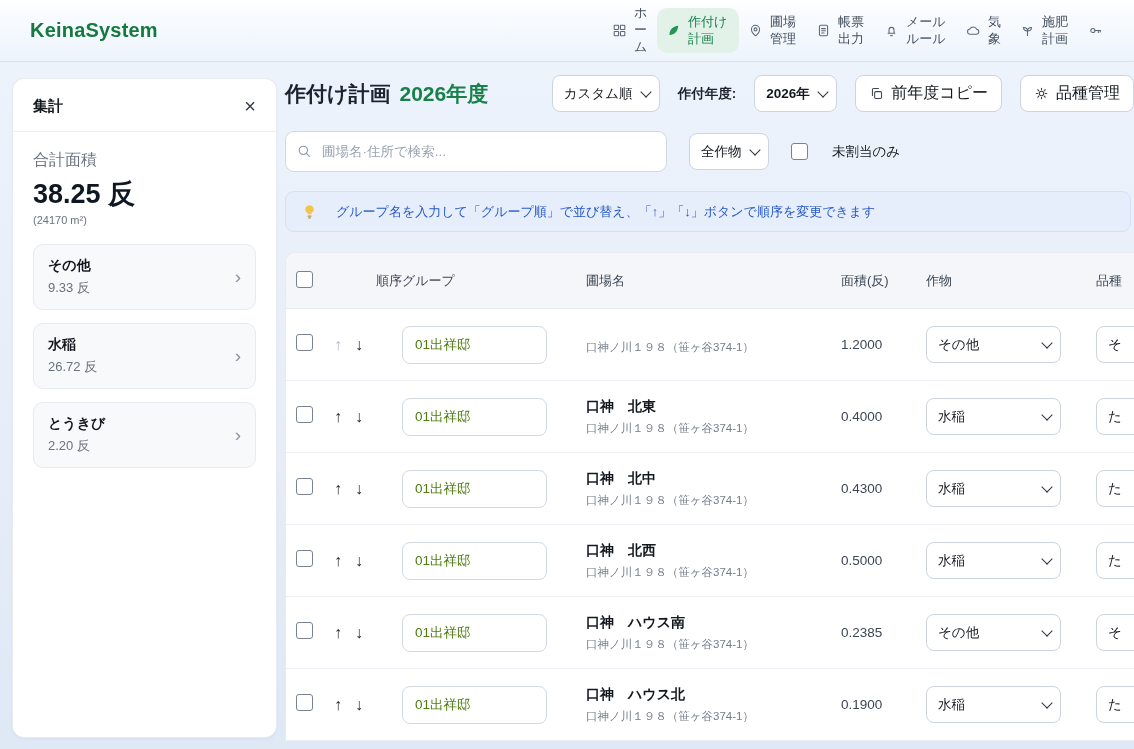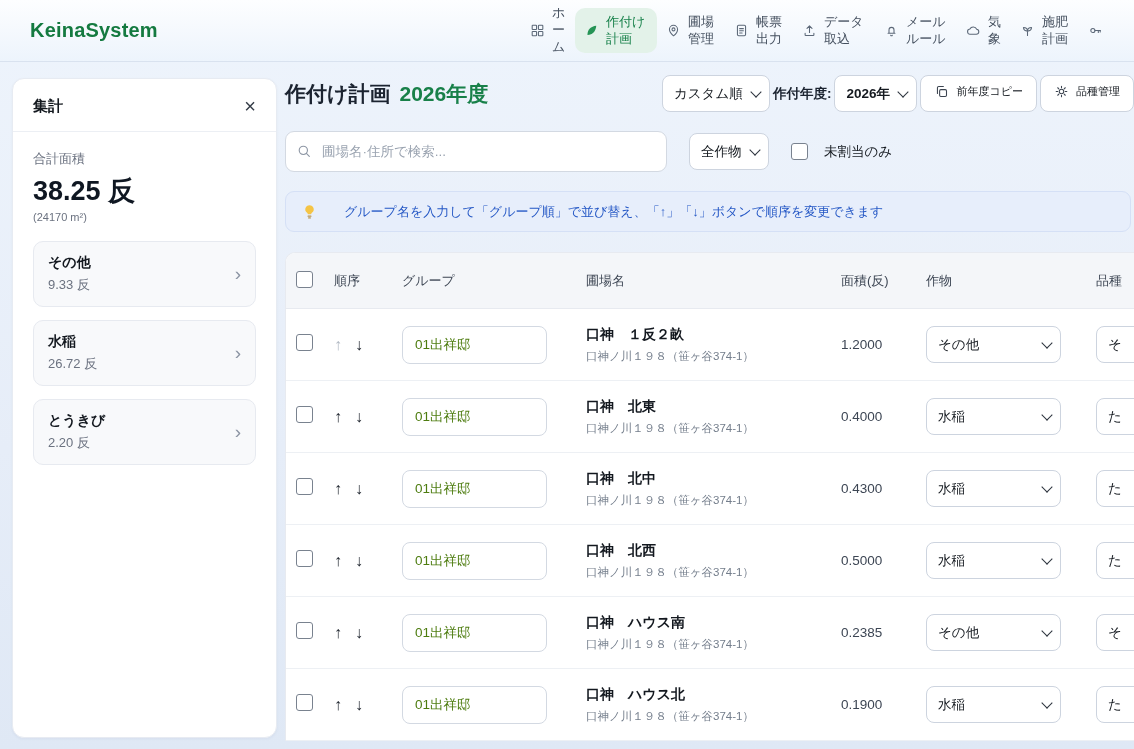--- a/index.html
+++ b/index.html
@@ -45,80 +45,80 @@
   .sidebar {
     position:absolute; left:12px; top:78px; width:265px; height:660px;
     background:#ffffff; border:1px solid #e7ebf2; border-radius:12px;
     box-shadow:0 1px 3px rgba(30,50,90,.05);
   }
   .sb-head { display:flex; align-items:center; justify-content:space-between;
              padding:17px 20px 15px; border-bottom:1px solid #eceff4; }
   .sb-title { font-size:15px; font-weight:bold; color:#14191f; }
   .sb-close { font-size:20px; color:#333b46; cursor:pointer; line-height:1; }
   .sb-body { padding:18px 20px; }
-  .sb-total-label { font-size:13px; color:#6b7280; }
+  .sb-total-label { font-size:16px; color:#6b7280; }
   .sb-total { font-size:27px; font-weight:bold; color:#0f1722; margin:5px 0 2px; }
   .sb-total-sub { font-size:11px; color:#6b7280; margin-bottom:18px; }
   .crop-card { background:#f8f9fb; border:1px solid #e7eaf0; border-radius:10px;
                padding:12px 14px; margin-bottom:13px; display:flex; align-items:center;
                justify-content:space-between; cursor:pointer; }
   .cc-name { font-size:14px; font-weight:bold; color:#13181f; }
   .cc-area { font-size:13px; color:#6b7280; margin-top:4px; }
   .cc-chev { font-size:19px; color:#8b94a3; }
 
   
   .main { position:absolute; left:285px; top:62px; width:960px; }
   .title-row { width:849px; display:flex; align-items:center; margin-top:13px; }
   .page-title { font-size:21px; font-weight:bold; color:#1b2330; }
   .page-year { font-size:21px; font-weight:bold; color:#188049; margin-left:9px; }
-  .controls { margin-left:auto; display:flex; align-items:center; gap:3px; }
+  .controls { margin-left:auto; display:flex; align-items:center; gap:18px; }
   .yr-label { font-size:13.5px; font-weight:bold; color:#1b2330; white-space:nowrap; }
 
   .select { position:relative; display:inline-block; }
   .select select {
     -webkit-appearance:none; appearance:none; background:#fff;
     border:1px solid #cdd4df; border-radius:8px; height:37px; font-size:13.5px;
     color:#14191f; padding:0 26px 0 11px; font-family:inherit; cursor:pointer;
   }
   .select .chev { position:absolute; right:10px; top:50%; width:8px; height:8px;
     margin-top:-6px; border-right:1.8px solid #2c333d; border-bottom:1.8px solid #2c333d;
     transform:rotate(45deg); pointer-events:none; }
   .select.bold select { font-weight:bold; }
 
-  .btn { display:inline-flex; gap:7px; background:#fff;
-    border:1px solid #cdd4df; border-radius:8px; height:37px; padding:8px 13px;
-    font-size:11px; color:#14191f; cursor:pointer; white-space:nowrap; font-family:inherit; }
+  .btn { display:inline-flex; align-items:center; gap:7px; background:#fff;
+    border:1px solid #cdd4df; border-radius:8px; height:37px; padding:16px 13px;
+    font-size:16px; color:#14191f; cursor:pointer; white-space:nowrap; font-family:inherit; }
   .btn .i { width:15px; height:15px; color:#3c4450; }
 
   .filter-row { width:849px; display:flex; align-items:center; margin-top:19px; gap:22px; }
   .searchbox { position:relative; width:382px; }
   .searchbox input { width:100%; height:41px; border:1px solid #d3d9e2; border-radius:9px;
     padding:0 12px 0 36px; font-size:13.5px; color:#14191f; background:#fff; font-family:inherit; }
   .searchbox input::placeholder { color:#9aa3b0; }
   .searchbox .i { position:absolute; left:11px; top:12px; color:#8d96a4; }
-  .chk-wrap { display:flex; align-items:center; gap:16px; cursor:pointer; }
+  .chk-wrap { display:flex; align-items:center; gap:24px; cursor:pointer; }
   .cb { width:17px; height:17px; border:1.5px solid #79828f; border-radius:3px; background:#fff;
         display:inline-block; flex:0 0 auto; }
   .chk-label { font-size:13.5px; color:#14191f; }
 
   .banner { width:846px; margin-top:19px; height:41px; background:#e7eefb;
     border:1px solid #d5e0f6; border-radius:9px; display:flex; align-items:center;
-    gap:26px; padding:0 15px; }
+    gap:18px; padding:0 15px; }
   .banner-text { font-size:13px; color:#2457c5; }
   .banner .i { width:17px; height:17px; }
 
   
   .table { margin-top:20px; width:960px; background:#fff; border:1px solid #e7eaf0;
     border-bottom:none; border-radius:10px 10px 0 0; overflow:hidden; }
   .thead, .trow { display:grid;
     grid-template-columns:36px 80px 180px 254px 90px 170px 150px; align-items:center; }
   .thead { height:56px; background:#f4f6f9; border-bottom:1px solid #e7eaf0;
     font-size:13px; color:#3d4654; }
   .thead .hc { padding-left:10px; }
-  .thead .h-order { padding-left:12px; }
+  .thead .h-order { padding-left:12px;text-align:right; }
   .thead .h-field { padding-left:4px; }
   .thead .h-area { padding-left:5px; width:3.2em; word-break:break-all; line-height:1.35; }
   .trow { height:72px; border-bottom:1px solid #edf0f4; background:#fff; }
   .c-check { padding-left:10px; }
   .c-order { padding-left:12px; display:flex; gap:13px; align-items:center; }
   .arrow { font-size:16px; color:#1f252e; cursor:pointer; line-height:1; }
   .arrow.disabled { color:#b3bac4; }
   .group-input { width:145px; height:38px; border:1px solid #d3d9e2; border-radius:8px;
     padding:0 12px; font-size:13.5px; color:#4d7c0f; font-family:inherit; background:#fff; }
   .c-field { padding-left:4px; }
@@ -162,28 +162,20 @@
     <span class="nav-label">圃場管理</span>
   </div>
       <div class="nav-item" data-name="nav-item-report-output">
     <span class="i nav-ico" data-name="document-icon">
           <svg viewBox="0 0 24 24">
             <rect x="5.5" y="3.5" width="13" height="17" rx="2"></rect>
             <path d="M9 9h6M9 12.5h6M9 16h4"></path>
           </svg>
         </span>
     <span class="nav-label">帳票出力</span>
-  </div>
-      <div class="nav-item" data-name="nav-item-data-import">
-    <span class="i nav-ico" data-name="upload-icon">
-          <svg viewBox="0 0 24 24">
-            <path d="M12 15V5M8 8.5 12 4.5l4 4M5 16.5v2.5a1 1 0 0 0 1 1h12a1 1 0 0 0 1-1v-2.5"></path>
-          </svg>
-        </span>
-    <span class="nav-label">データ取込</span>
   </div>
       <div class="nav-item" data-name="nav-item-mail-rules">
     <span class="i nav-ico" data-name="bell-icon">
           <svg viewBox="0 0 24 24">
             <path d="M6.5 16.5h11M8 16.5v-5.5a4 4 0 0 1 8 0v5.5M10.7 19.5a1.4 1.4 0 0 0 2.6 0"></path>
           </svg>
         </span>
     <span class="nav-label">メールルール</span>
   </div>
       <div class="nav-item" data-name="nav-item-weather">
@@ -330,21 +322,20 @@
     </div>
     <div id="table-rows" data-name="table-body">
         <div class="trow" data-name="table-row">
     <div class="c-check"><span class="cb" data-name="row-checkbox"></span></div>
     <div class="c-order">
       <span class="arrow up disabled" data-name="move-up-button">↑</span>
       <span class="arrow down" data-name="move-down-button">↓</span>
     </div>
     <div class="c-group"><input class="group-input" data-name="group-input" value="01出祥邸" style=""></div>
     <div class="c-field">
-      <div class="fname" data-name="field-name">口神　１反２畝</div>
       <div class="faddr" data-name="field-address">口神ノ川１９８（笹ヶ谷374-1）</div>
     </div>
     <div class="c-area" data-name="field-area">1.2000</div>
     <div>
       <span class="select row-select">
         <select data-name="crop-select"><option>その他</option></select>
         <span class="chev" data-name="chevron-down-icon"></span>
       </span>
     </div>
     <div>

